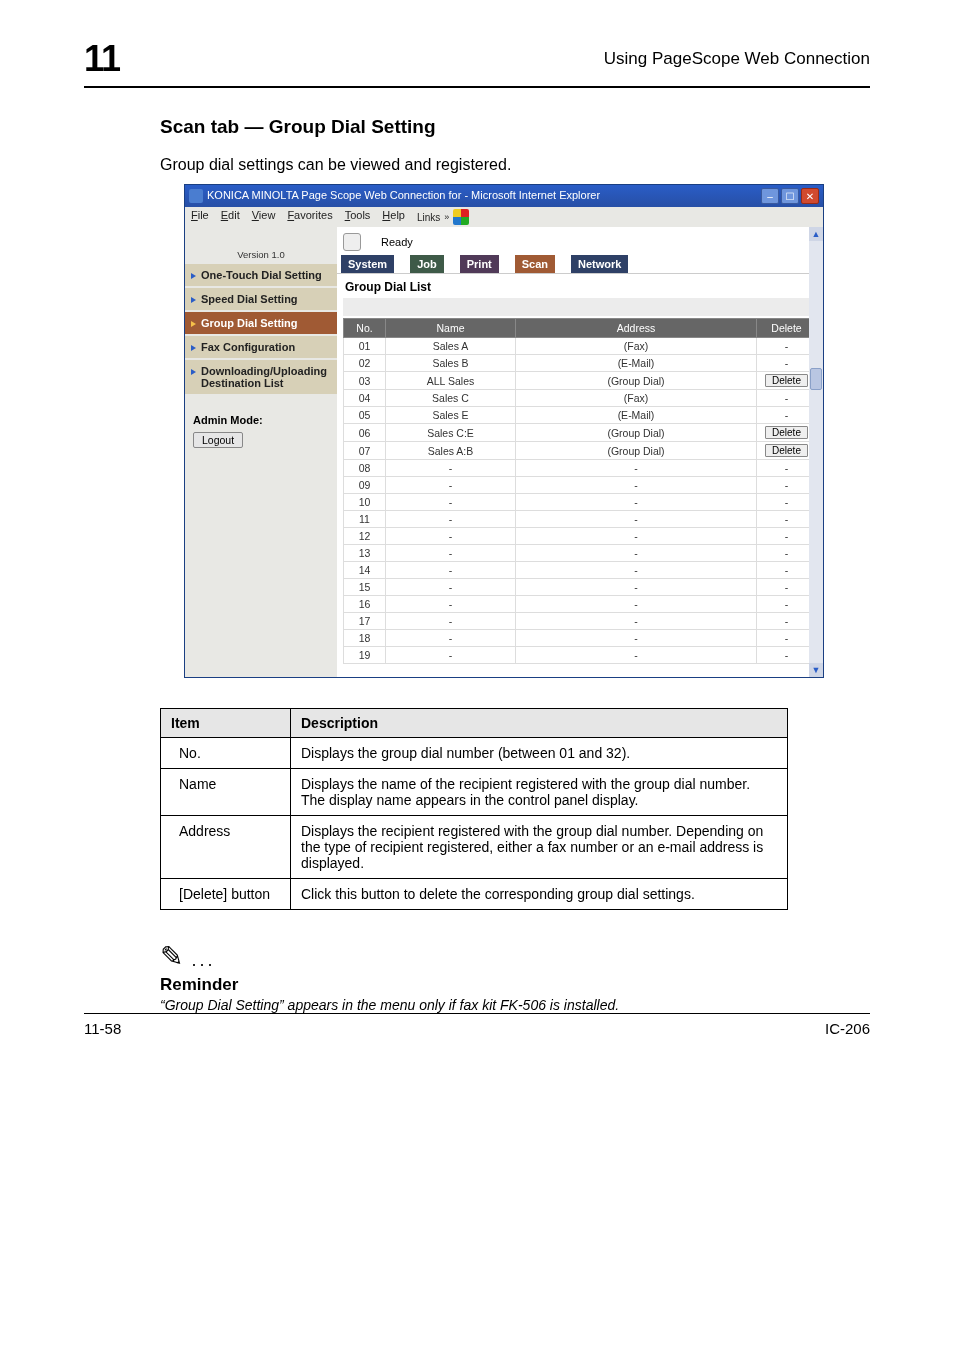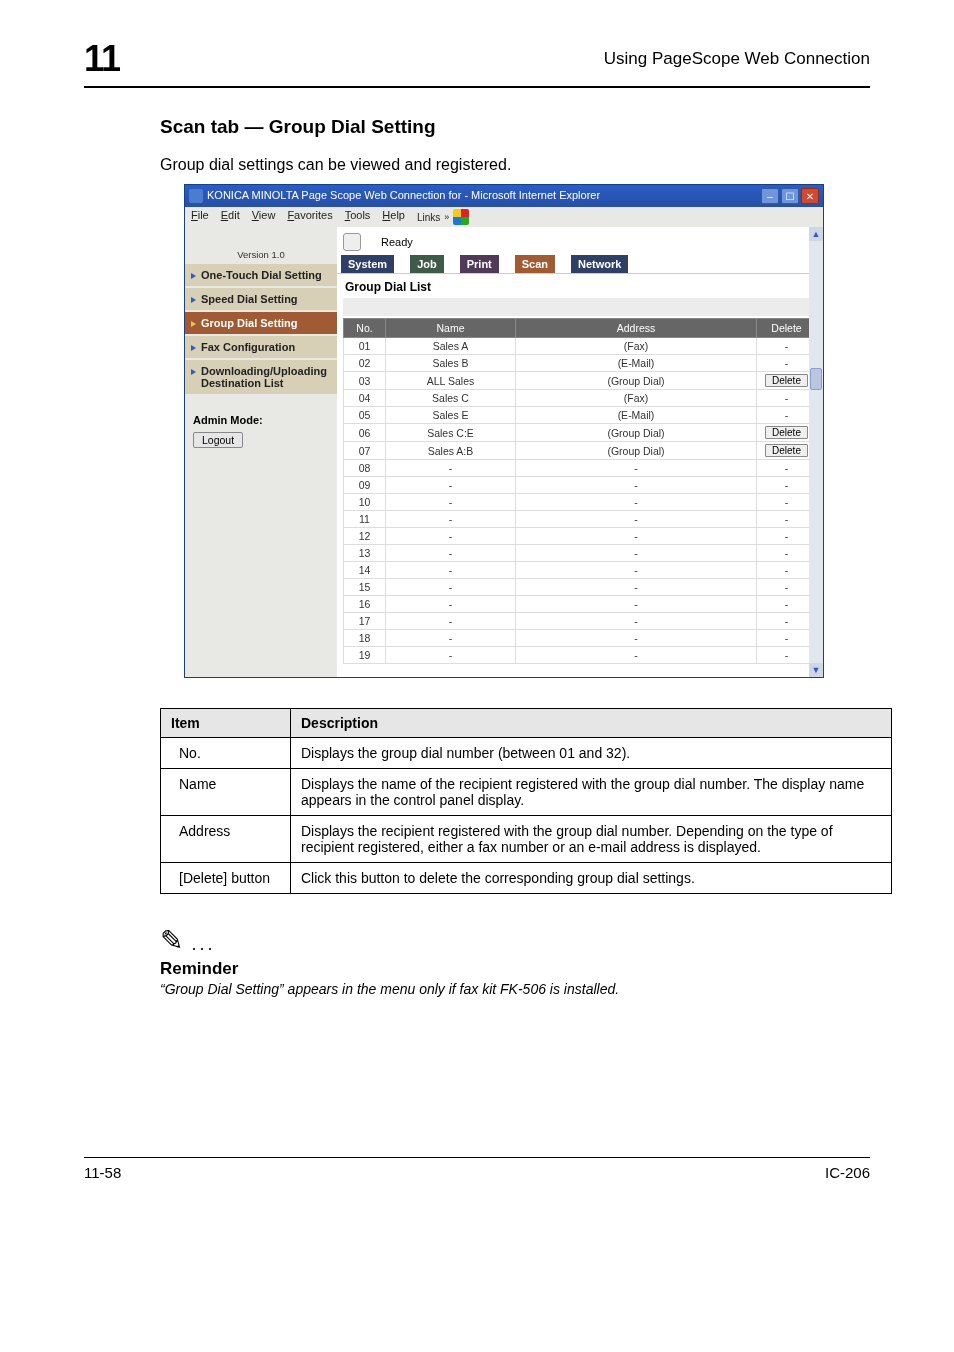--- a/index.html
+++ b/index.html
@@ -154,39 +154,38 @@
     position:absolute; right:0; top:0; bottom:0; width:14px; background:#e8e8e4;
     display:flex; flex-direction:column;
   }
   .scrollside .arrow { width:14px; height:14px; background:#cfd6e6; display:flex; align-items:center; justify-content:center; font-size:9px; color:#2a5dc7;}
   .scrollside .track { flex:1; background:#e2e6ef; position:relative;}
   .scrollside .thumb { position:absolute; top:30%; left:1px; right:1px; height:22px; background:#b9c6e2; border:1px solid #8aa0c8; border-radius:2px;}
 
   
   .desc-table {
     margin: 30px 0 0 76px;
-    width: 732px;
+    width: 628px;
     border-collapse: collapse;
     font-size: 14px;
   }
   .desc-table th {
     background:#e6e6e6; text-align:left; padding:6px 10px; border:1px solid #000; font-weight:bold;
   }
   .desc-table td {
     padding:7px 10px; border:1px solid #000; vertical-align:top;
   }
   .desc-table td.itemcol { width:130px; padding-left:18px; }
 
   .note-block { margin: 30px 0 0 76px; }
   .note-icon { font-size: 28px; }
   .note-head { font-size: 17px; font-weight:bold; margin-top:2px;}
   .note-body { font-size: 14px; font-style: italic; max-width:620px; margin-top:2px;}
 
   .footer {
-    margin-top: 160px;
     border-top: 1px solid #000;
     padding-top: 6px;
     display:flex; justify-content: space-between; font-size:15px;
   }
 </style>
 </head>
 <body>
 
 <div class="page">
   <div class="topbar-row">

